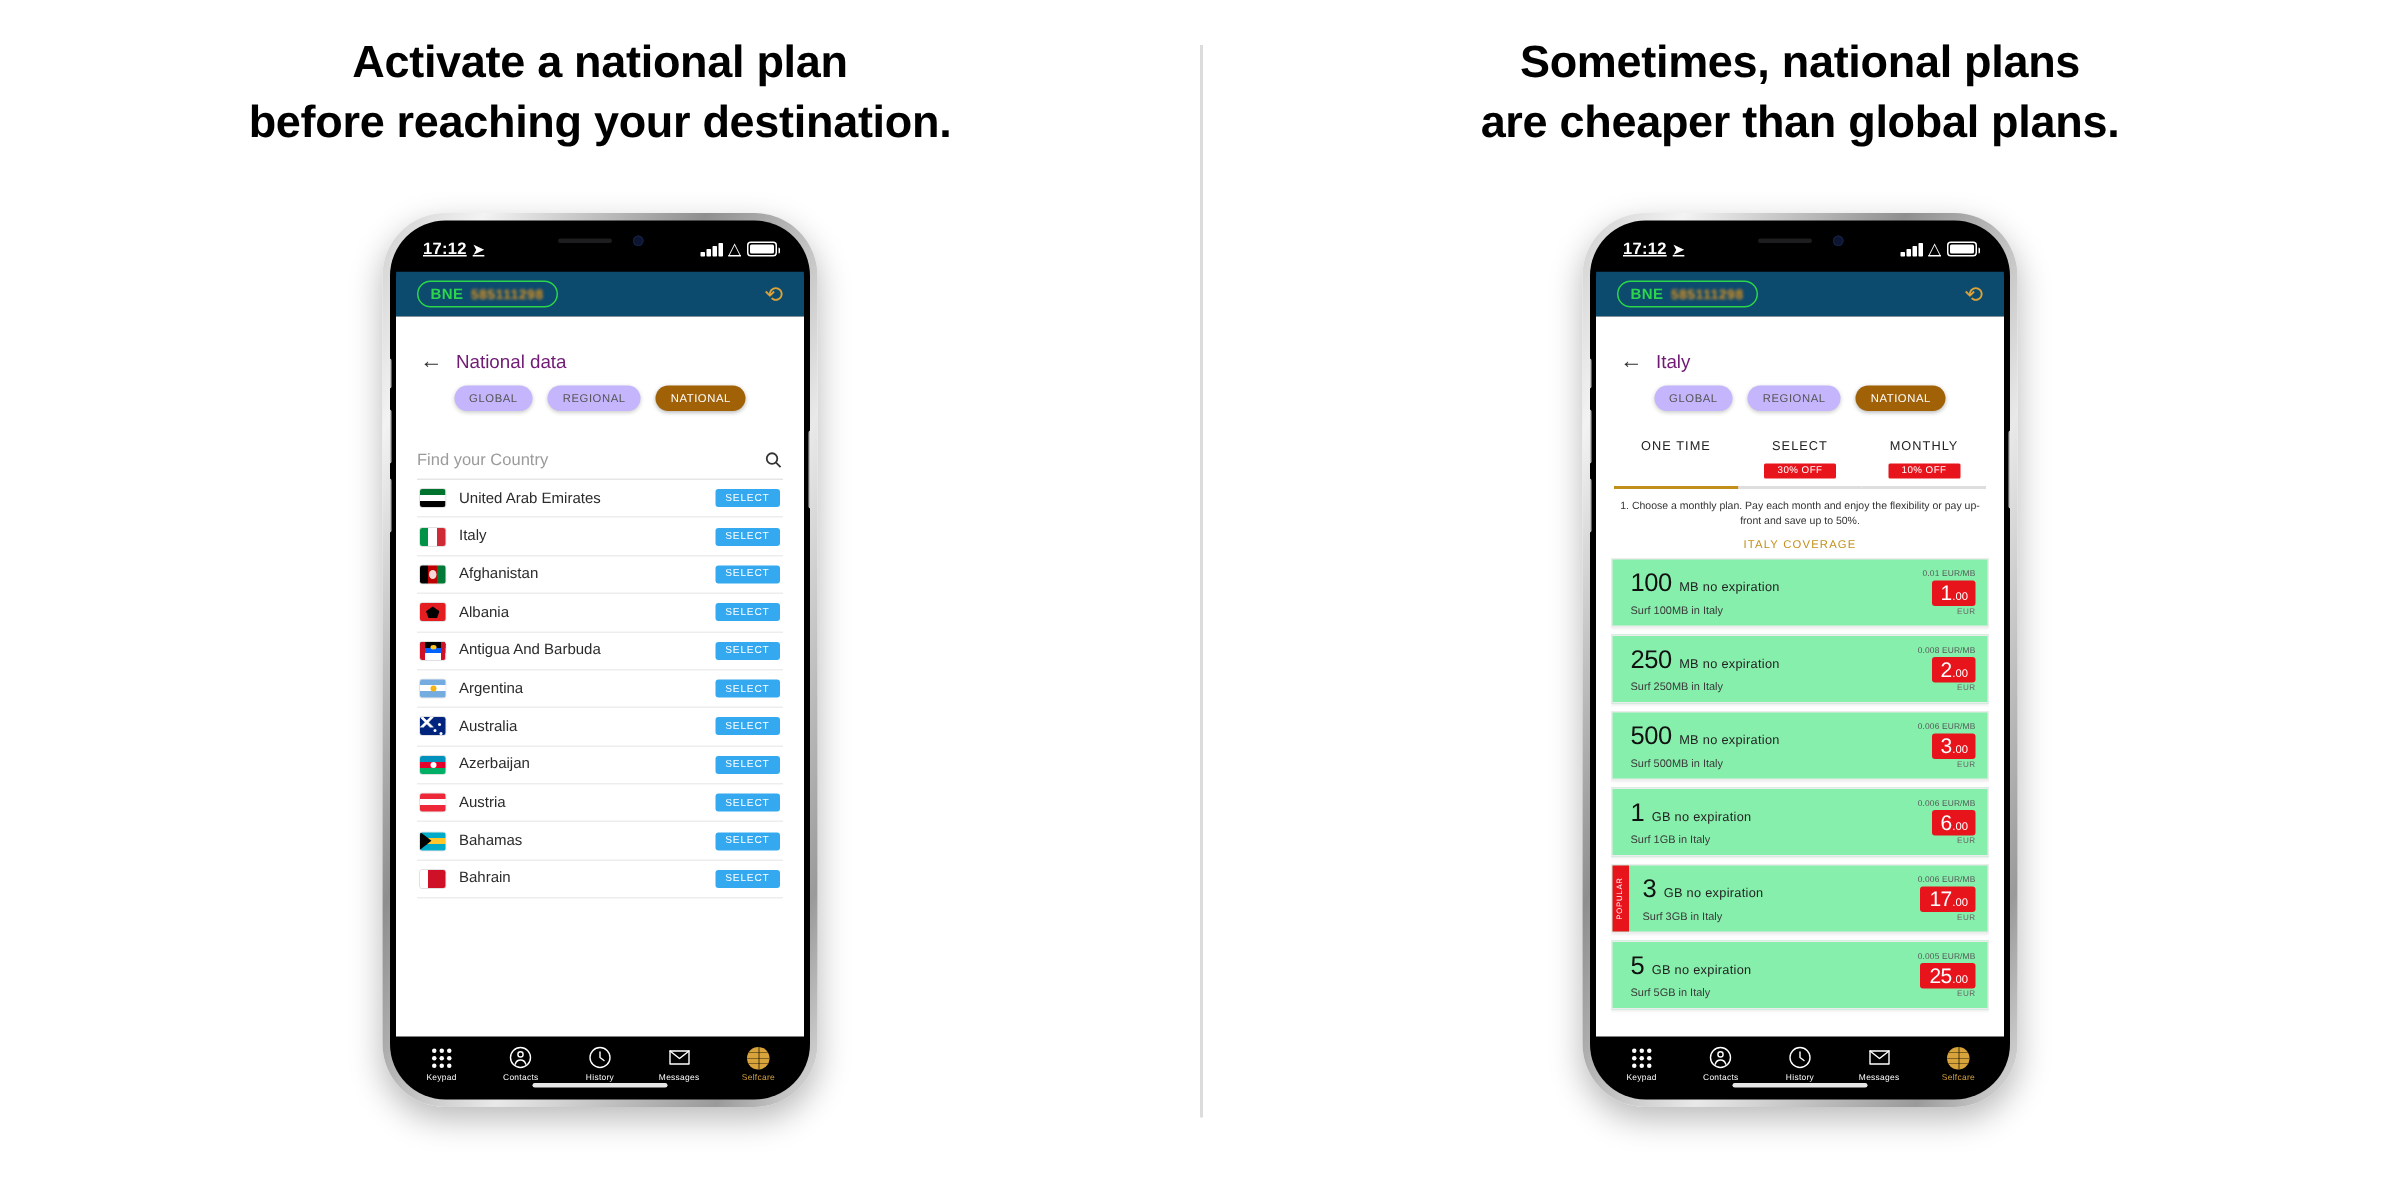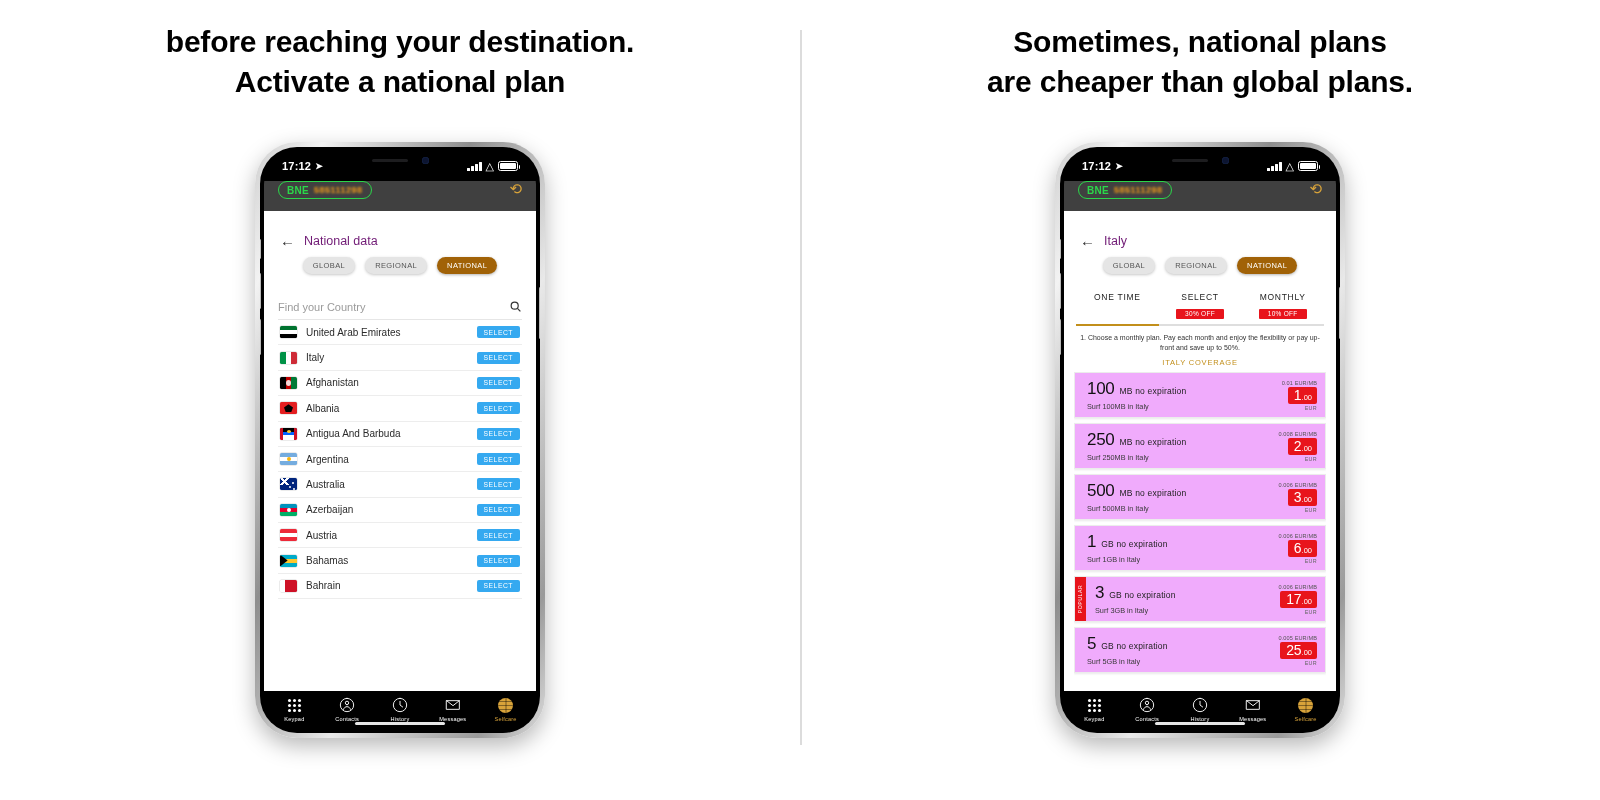--- a/index.html
+++ b/index.html
@@ -76,20 +76,21 @@
   .statusbar {
     position: relative;
     height: 30px;
     background: #000;
     color: #fff;
     display: flex;
     align-items: center;
     justify-content: space-between;
     padding: 0 18px;
     flex: 0 0 auto;
+    text-decoration: underline;
   }
   .status-time {
     font-size: 11px; font-weight: bold; letter-spacing: .2px;
     display: flex; align-items: center; gap: 4px;
   }
   .loc-arrow { font-size: 9px; display: inline-block; transform: rotate(0deg); }
   .status-right { display: flex; align-items: center; gap: 4px; }
   .sig { display: flex; align-items: flex-end; gap: 1.5px; height: 9px; }
   .sig i { width: 2.5px; background: #fff; border-radius: .5px; display: block; }
   .sig i:nth-child(1){ height: 3px; }
@@ -110,22 +111,22 @@
     position: absolute; left: 50%; top: 0; transform: translateX(-50%);
     width: 104px; height: 19px; background: #000;
     border-radius: 0 0 12px 12px;
     display: flex; align-items: center; justify-content: center; gap: 14px;
   }
   .notch .speaker { width: 36px; height: 3.5px; background: #1d1d1f; border-radius: 2px; }
   .notch .cam { width: 7px; height: 7px; border-radius: 50%; background: #0d1530; box-shadow: inset 0 0 1px #2b4a8b; }
 
   
   .appbar {
-    height: 30px; background: #404040;
-    display: flex; justify-content: space-between;
+    height: 30px; background: #0c4a6e;
+    display: flex; align-items: center; justify-content: space-between;
     padding: 0 14px;
     flex: 0 0 auto;
   }
   .bne-pill {
     display: flex; align-items: center; gap: 5px;
     border: 1.3px solid #2bd64a; border-radius: 11px;
     padding: 2px 8px;
     height: 18px;
   }
   .bne-label { color: #2bd64a; font-size: 10px; font-weight: bold; letter-spacing: .3px; }
@@ -156,21 +157,21 @@
   .nav-title { font-size: 12.5px; color: #701a75; }
 
   .chips {
     display: flex; justify-content: center; gap: 10px;
     padding: 9px 0 0 0;
     flex: 0 0 auto;
   }
   .chip {
     font-size: 7.5px; letter-spacing: .4px;
     padding: 4px 10px; border-radius: 11px;
-    background: #e5e5e5; color: #555;
+    background: #c4b5fd; color: #555;
     box-shadow: 0 1px 3px rgba(0,0,0,.22);
   }
   .chip.active { background: #a16207; color: #fff; box-shadow: 0 1px 3px rgba(0,0,0,.3); }
 
   
   .search-wrap {
     margin: 26px 14px 0 14px;
     display: flex; align-items: center; justify-content: space-between;
     border-bottom: 1px solid #e6e6e6;
     padding-bottom: 6px;
@@ -234,21 +235,21 @@
     flex: 0 0 auto;
   }
 
   .plan-cards {
     margin: 5px 10px 0 10px;
     flex: 1 1 auto;
     overflow: hidden;
   }
   .plan-card {
     position: relative;
-    background: #f0abfc;
+    background: #86efac;
     border: 1px solid #ececec;
     box-shadow: 0 1px 2px rgba(0,0,0,.09);
     margin-bottom: 5px;
     height: 46px;
     display: flex; align-items: center;
     padding-left: 12px;
   }
   .plan-card .popular-ribbon {
     position: absolute; left: 0; top: 0; bottom: 0;
     width: 11px; background: #e8141c;
@@ -309,22 +310,22 @@
 </style>
 </head>
 <body>
 
 <div class="stage">
 
   <div class="divider"></div>
 
   <div class="panel left">
     <div class="headline">
+      <span>Activate a national plan</span>
       <span>before reaching your destination.</span>
-      <span>Activate a national plan</span>
     </div>
 
     <div class="phone">
       <div class="phone-inner">
         <div class="btn-side mute"></div>
         <div class="btn-side volup"></div>
         <div class="btn-side voldn"></div>
         <div class="btn-side power"></div>
 
         <div class="screen">

